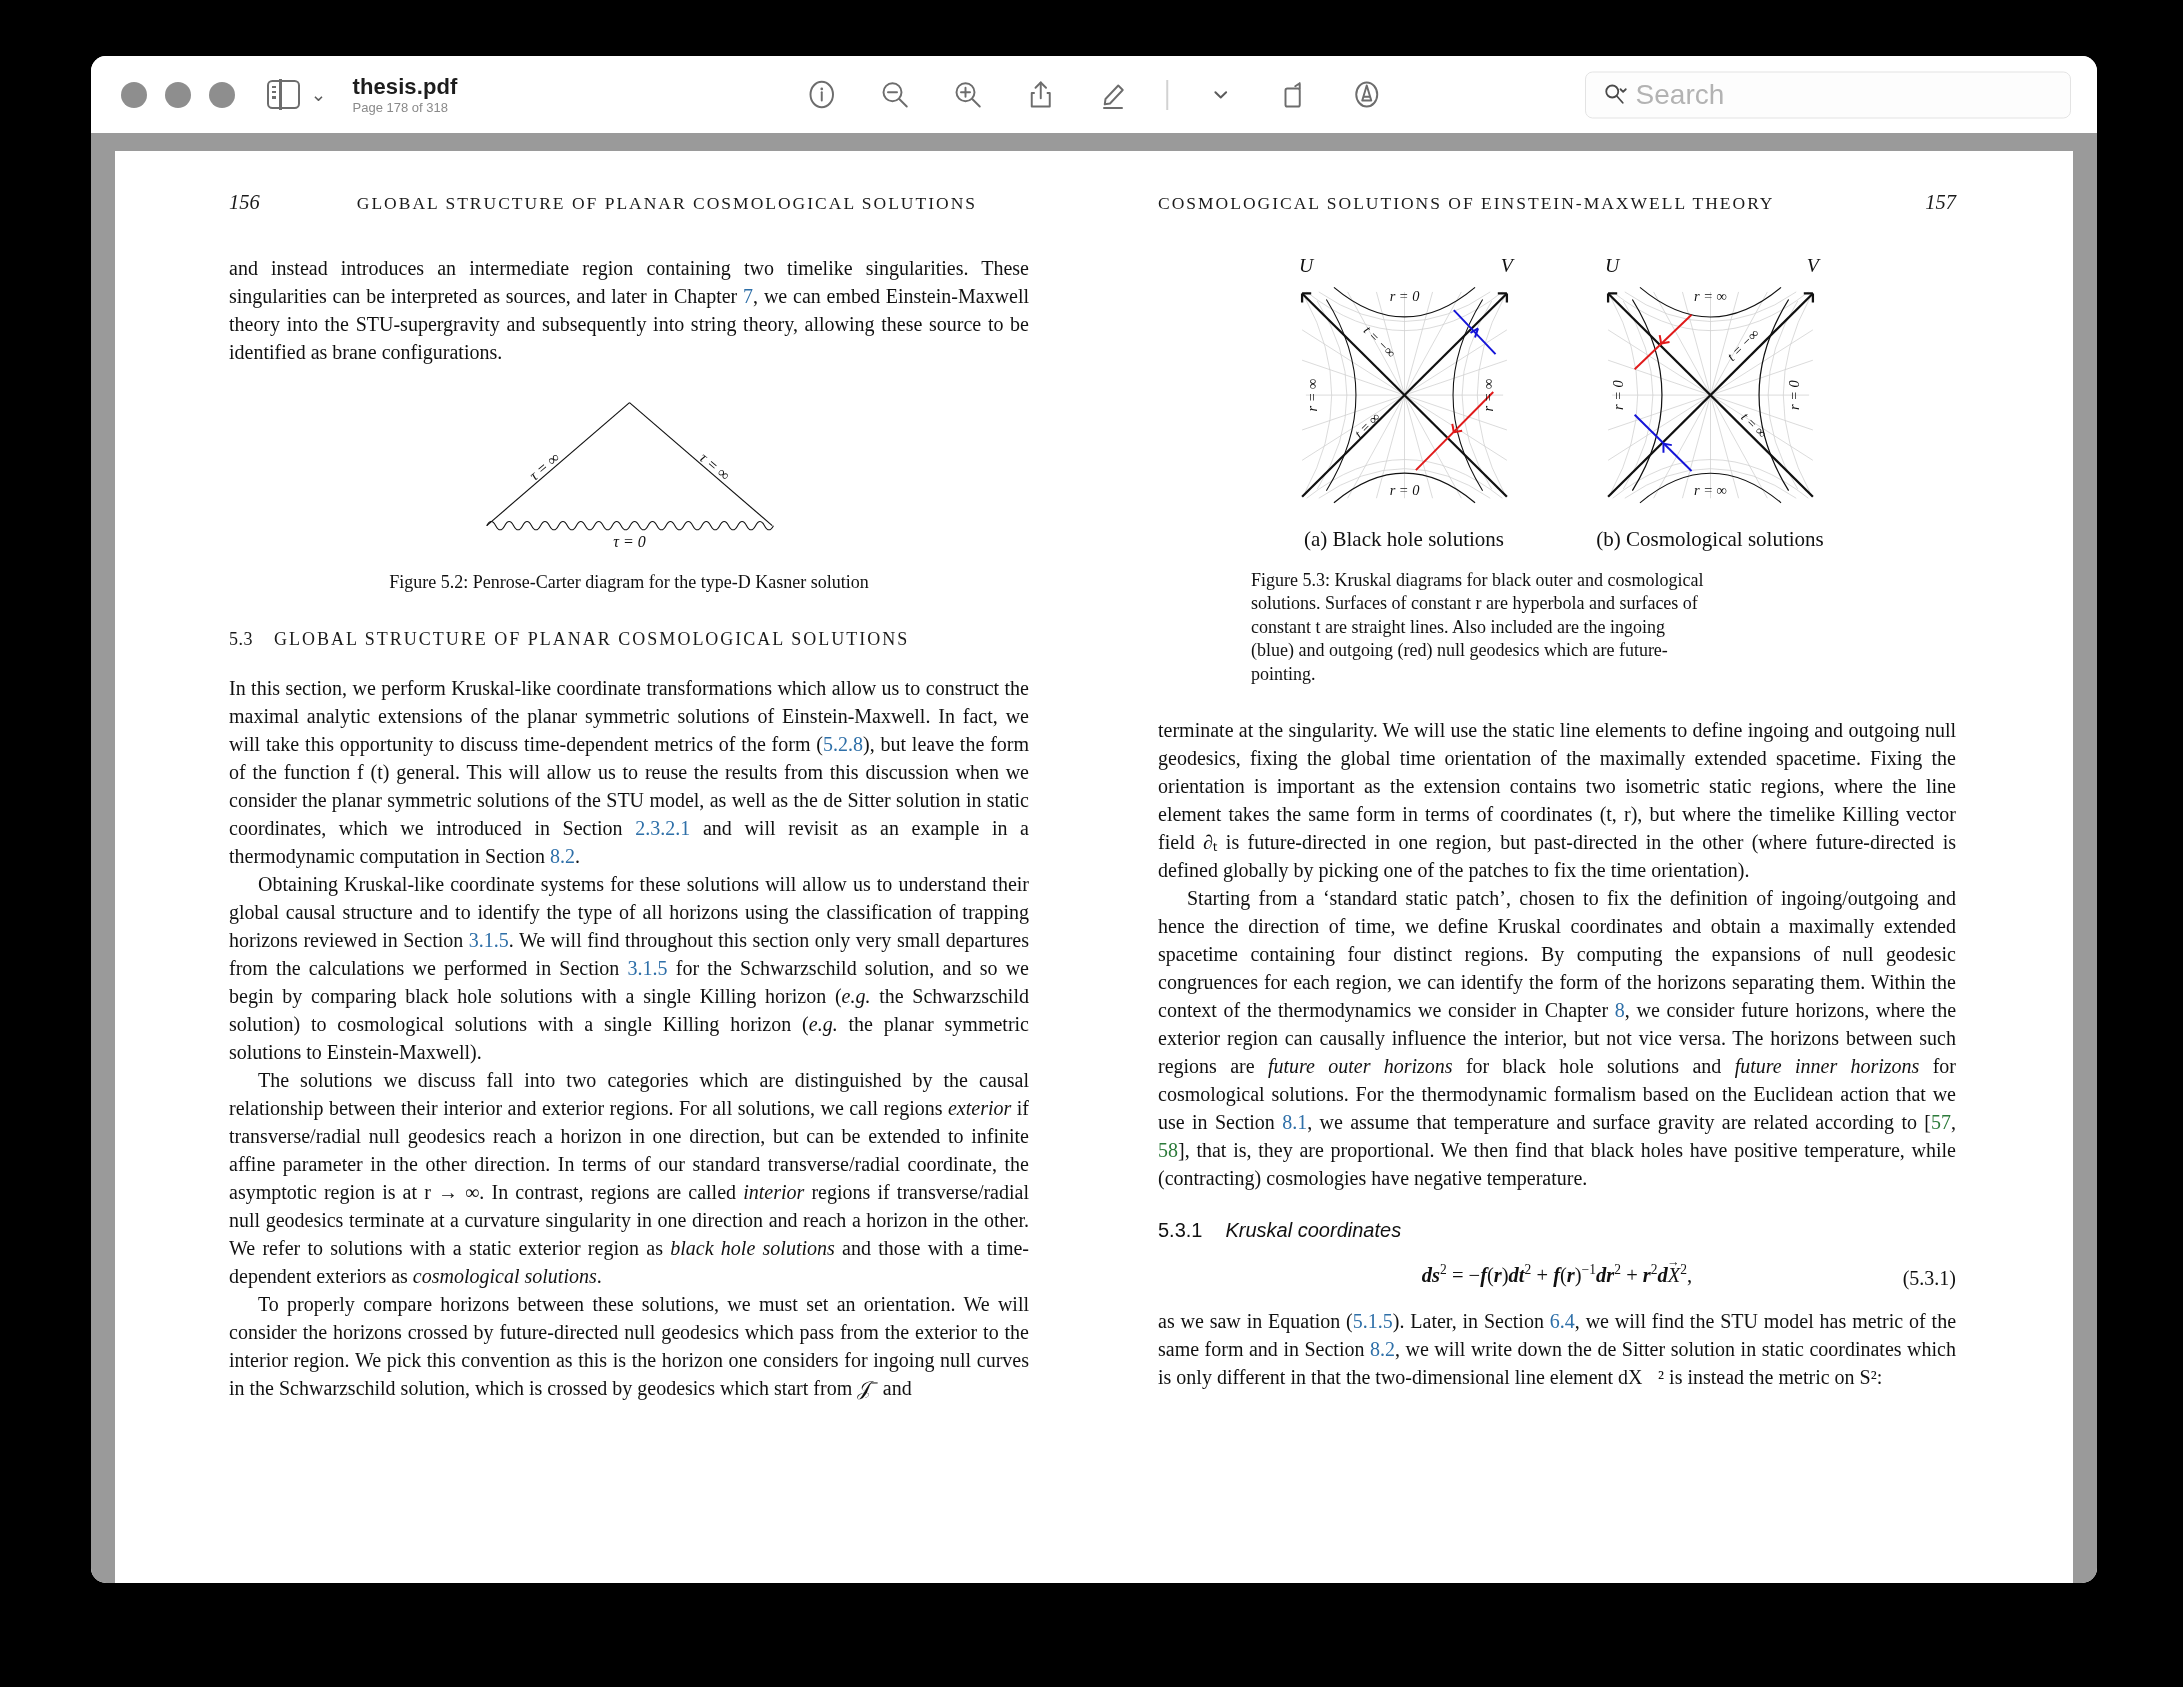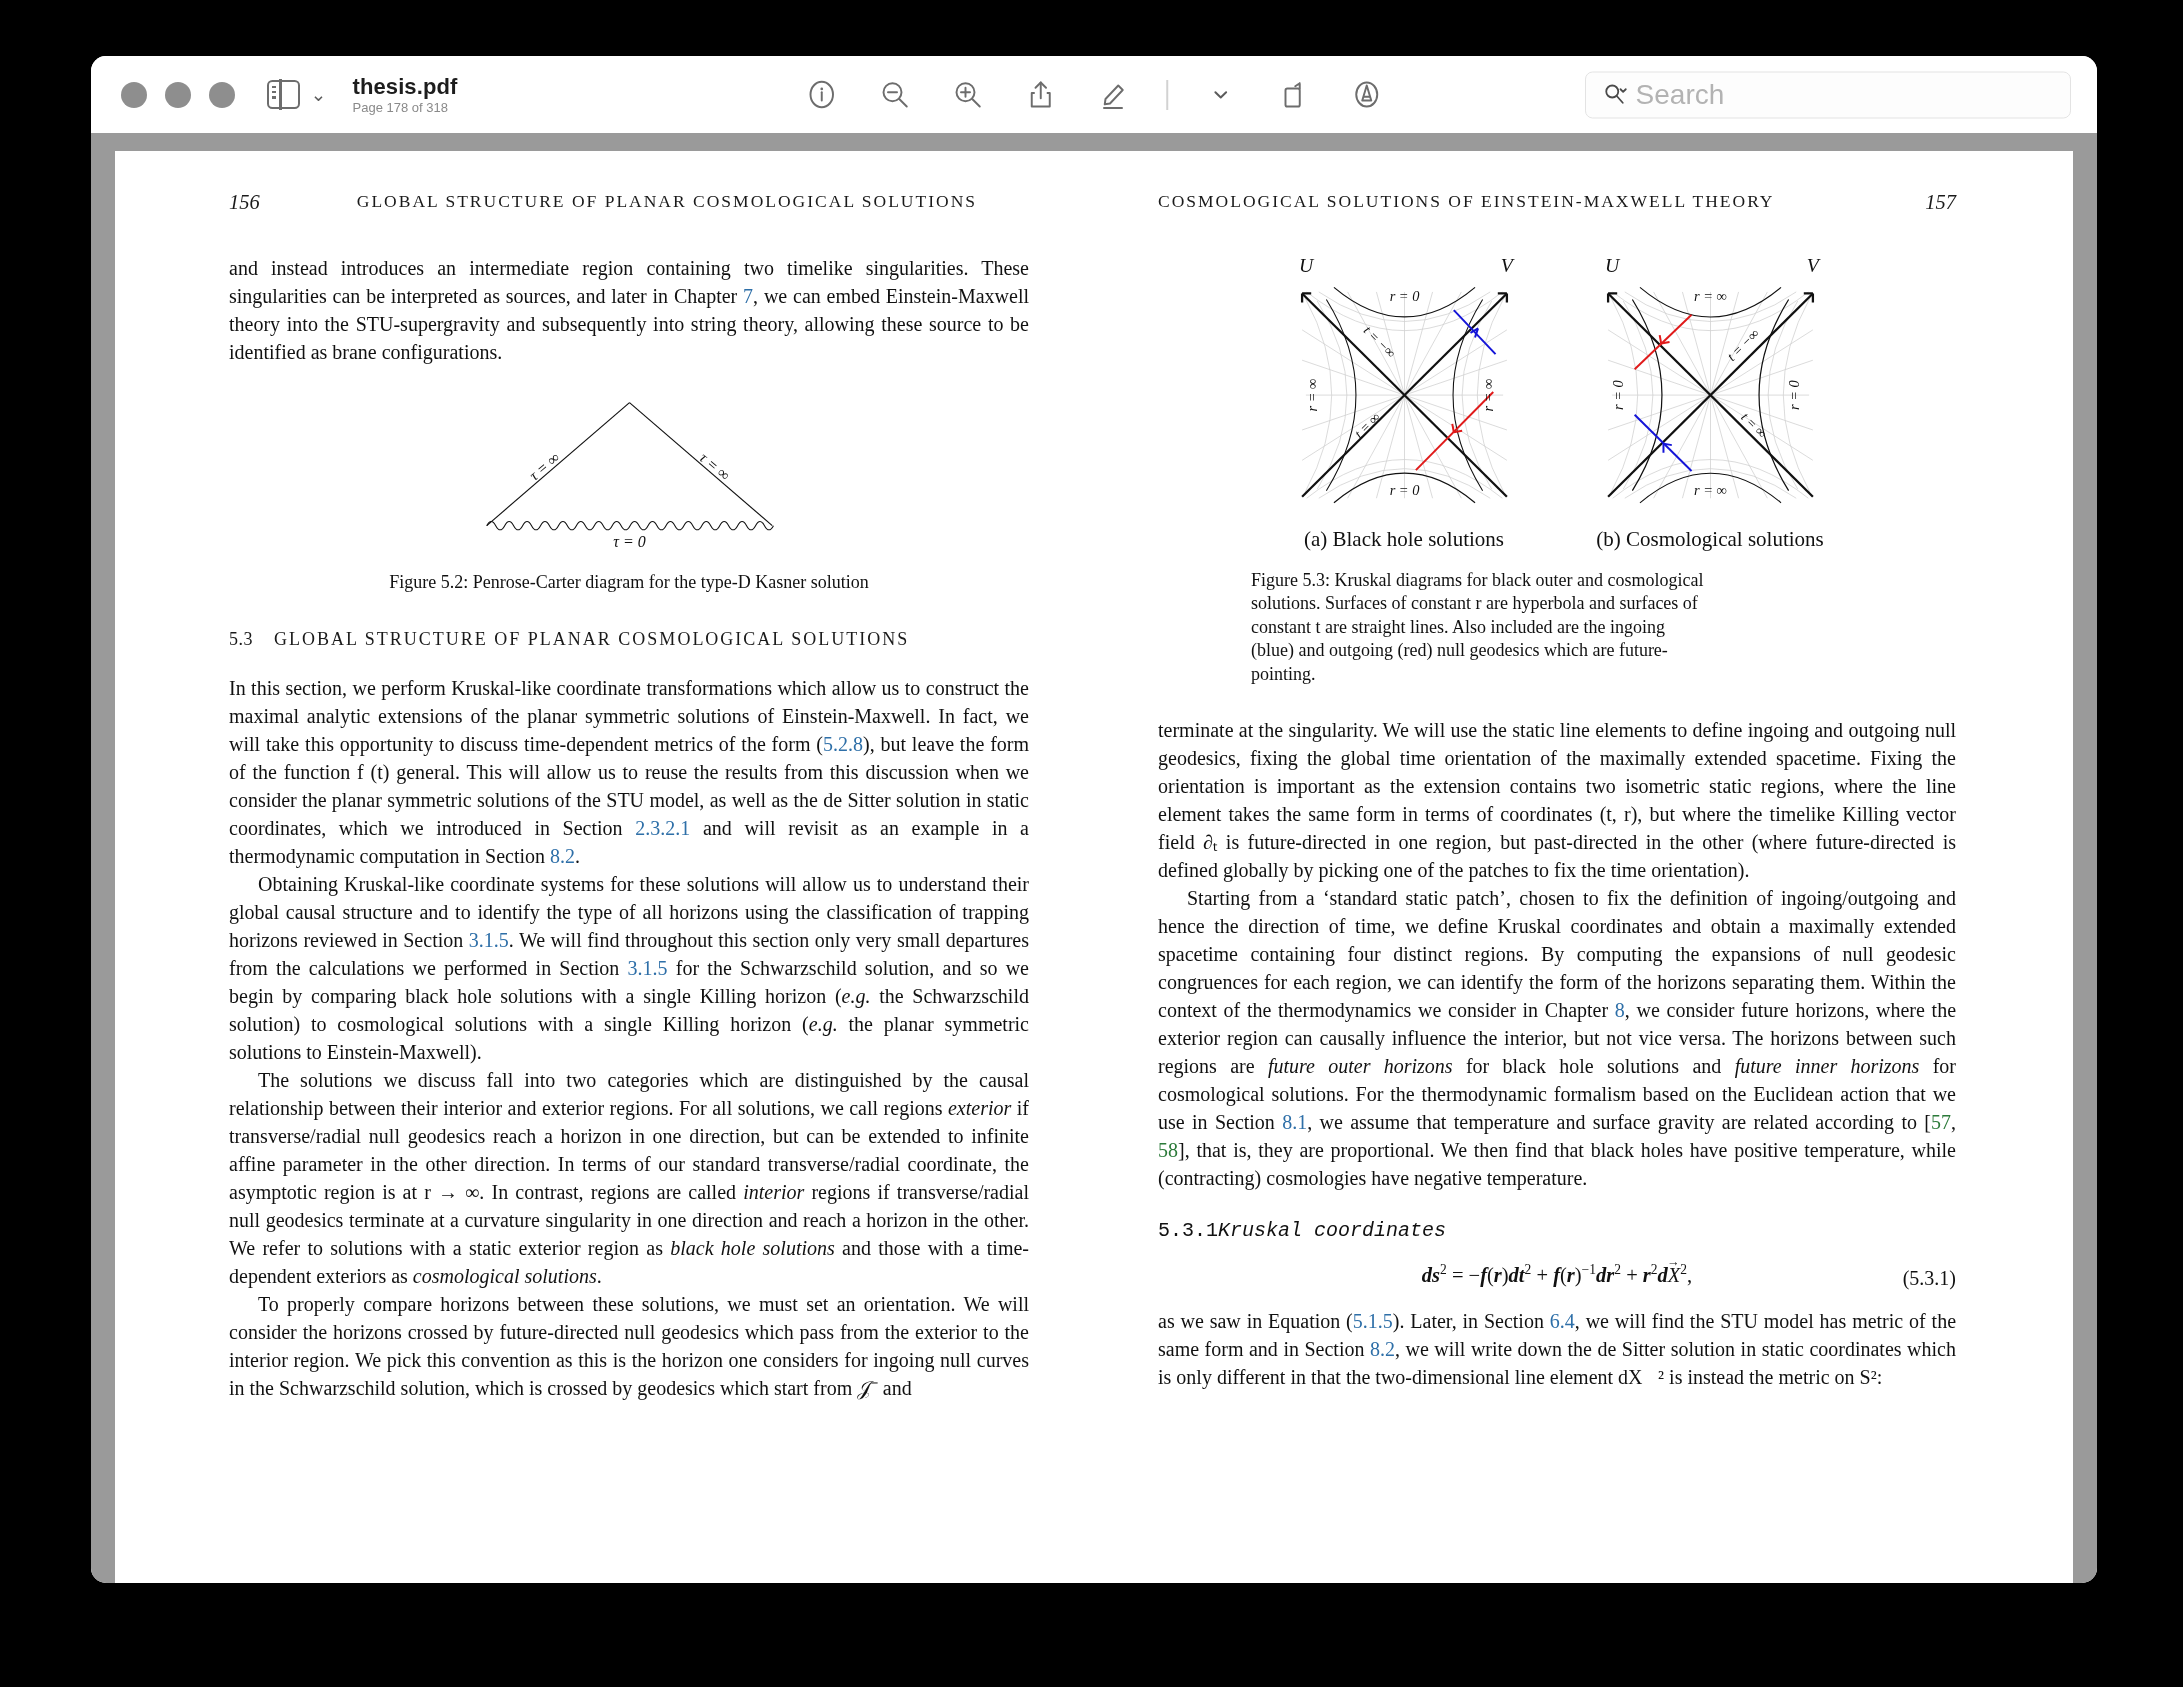--- a/index.html
+++ b/index.html
@@ -76,21 +76,21 @@
     background: #fff;
     position: relative;
     display: flex;
     padding: 40px 35px 0 35px;
   }
   .col { position: relative; }
   .col-left  { width: 50%; padding: 0 65px 0 79px; }
   .col-right { width: 50%; padding: 0 82px 0 64px; }
 
   
-  .runhead { display: flex; align-items: flex-start; font-size: 17.5px; margin-bottom: 40px; }
+  .runhead { display: flex; align-items: flex-end; font-size: 17.5px; margin-bottom: 40px; }
   .runhead .folio { font-style: italic; font-family: "Liberation Serif", serif; font-size: 20.5px; color: #1a1a1a; }
   .runhead .rhtitle {
     font-family: "Liberation Serif", serif; font-size: 17.5px; color: #1a1a1a;
     letter-spacing: 2px; white-space: nowrap;
   }
   .runhead.lf .folio { margin-right: 97px; }
   .runhead.rt { justify-content: space-between; }
 
   p.body {
     font-family: "Liberation Serif", serif;
@@ -106,22 +106,22 @@
   em { font-style: italic; }
 
   
   .sec-head {
     font-family: "Liberation Serif", serif;
     font-size: 18px; letter-spacing: 2px; color: #1a1a1a;
     display: flex; gap: 21px; align-items: baseline;
   }
   .sec-num { letter-spacing: 0.5px; }
   .subsec-head {
-    font-family: Liberation Mono, monospace; font-size: 20px; color: #111;
-    display: flex; align-items: baseline;
+    font-family: Liberation Sans, sans-serif; font-size: 20px; color: #111;
+    display: flex; gap: 23px; align-items: baseline;
   }
   .subsec-head .t { font-style: italic; }
 
   
   .fig52 { margin: 26px 0 0 0; }
   .fig52 svg { display: block; margin: 0 auto; }
   .figcap {
     font-family: "Liberation Serif", serif; font-size: 18px; color: #111;
     text-align: center; line-height: 24px; margin-top: 13.7px;
   }

